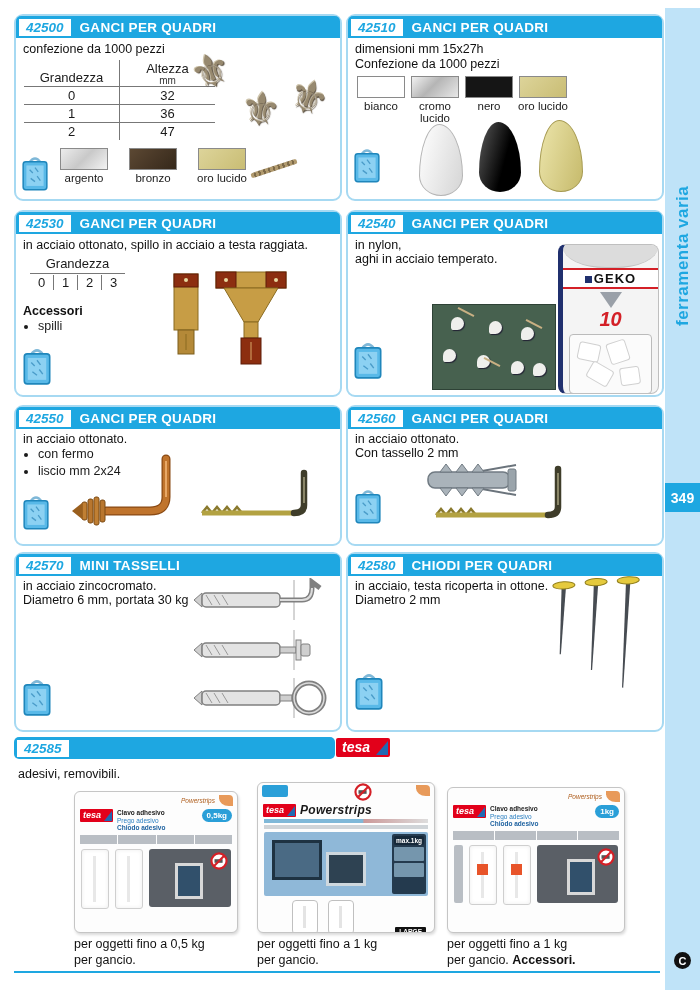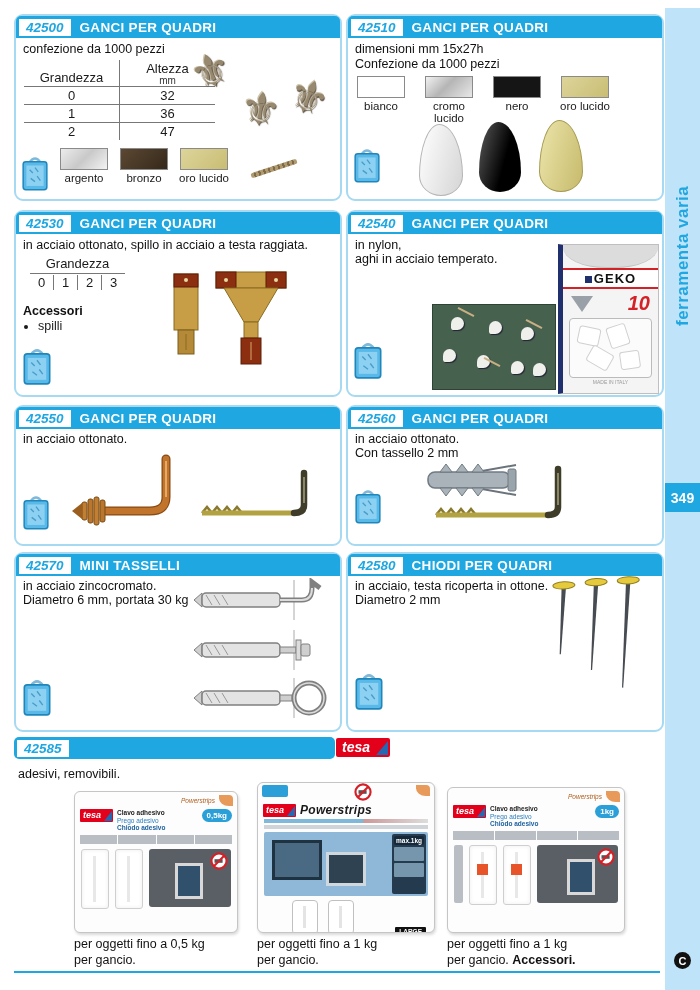--- a/index.html
+++ b/index.html
@@ -24,21 +24,21 @@
   table.spec tbody td{border-top:1.5px solid #777;}
   .unit{font-size:10px;color:#333;display:block;line-height:9px;}
   .unit-inline{font-size:10px;color:#333;}
   .mini-table{position:absolute;font-size:13px;}
   .mini-head{text-align:center;border-bottom:1.5px solid #777;padding:0 6px 2px 6px;}
   .mini-row{display:flex;justify-content:center;padding-top:1px;}
   .mini-row span{min-width:23px;text-align:center;border-left:1.5px solid #777;}
   .mini-row span:first-child{border-left:none;}
   .mini-row.wide span{min-width:37px;}
   
-  .swatch-row{position:absolute;display:flex;gap:8px;}
+  .swatch-row{position:absolute;display:flex;gap:17px;}
   .sw{width:52px;text-align:center;font-size:11.5px;line-height:12px;}
   .sw i{display:block;width:46px;height:20px;margin:0 auto 2px auto;border:1px solid #8a8a8a;}
   .sw-argento i{background:linear-gradient(135deg,#ececec,#c9c9c9 50%,#f3f3f3);}
   .sw-bronzo i{background:linear-gradient(135deg,#5c4833,#35281a);}
   .sw-oro i{background:linear-gradient(135deg,#ddd49a,#c9bd74);}
   .sw-bianco i{background:#fff;}
   .sw-cromo i{background:linear-gradient(135deg,#f2f2f2,#b5b5b5 45%,#e8e8e8);}
   .sw-nero i{background:#151515;}
   
   .fleur-wrap{position:absolute;width:150px;height:145px;}
@@ -51,28 +51,28 @@
         border-radius:46% 54% 50% 50%/72% 72% 28% 28%;}
   .drop-bianco{background:linear-gradient(105deg,#ffffff,#d5d5d5);border:1px solid #b5b5b5;}
   .drop-nero{background:linear-gradient(105deg,#5a5a5a,#000 60%);}
   .drop-oro{background:linear-gradient(105deg,#ece5ab,#c6ba6b);border:1px solid #a79b52;}
   .photo-green{position:absolute;background:#47614f;border:1px solid #2e4236;}
   .nh{position:absolute;width:13px;height:13px;background:#efefec;
       border-radius:50% 50% 50% 22%;box-shadow:1px 1px 1px #223;}
   .pin{position:absolute;width:18px;height:2px;background:#c9b083;transform:rotate(28deg);}
   
   .geko{position:absolute;background:#f4f4f4;border:1px solid #bfbfbf;
-        border-left:5px solid #20306e;border-radius:0;overflow:hidden;}
+        border-left:5px solid #20306e;border-radius:8px;overflow:hidden;}
   .geko-top{height:22px;background:#dcdcdc;border-radius:0 0 45% 45%/0 0 90% 90%;
         border-bottom:1px solid #c2c2c2;}
   .geko-band{background:#fff;border-top:2.5px solid #d42027;border-bottom:2.5px solid #d42027;
         font-weight:800;font-size:13px;letter-spacing:1px;text-align:center;color:#111;
         padding:1px 0;}
   .geko-sq{display:inline-block;width:7px;height:7px;background:#20306e;margin-right:2px;}
-  .geko-mid{display:flex;align-items:center;justify-content:space-between;padding:3px 8px 0 8px;}
+  .geko-mid{display:flex;align-items:center;padding:3px 8px 0 8px;flex-direction:column;}
   .geko-tri{width:0;height:0;border-left:11px solid transparent;
         border-right:11px solid transparent;border-top:16px solid #9aa0a8;}
   .geko-count{color:#d42027;font-weight:800;font-style:italic;font-size:20px;}
   .geko-blister{margin:3px 6px 1px 6px;height:58px;background:#fbfbfb;border:1px solid #bbb;
         border-radius:4px;position:relative;overflow:hidden;}
   .chunk{position:absolute;background:#fff;border:1px solid #d0d0d0;border-radius:3px;}
   .geko-made{font-size:5px;color:#999;text-align:center;line-height:7px;}
   
   .tesa-logo{position:absolute;width:54px;height:19px;background:#e2001a;border-radius:2px;
         color:#fff;font-weight:bold;font-style:italic;font-size:14px;line-height:19px;
@@ -210,21 +210,21 @@
   </div>
 </div>
 
 <div class="cell" style="left:346px;top:14px;width:314px;height:183px">
   <div class="hdr">
     <span class="code-box">42510</span>
     <span class="cell-title">GANCI PER QUADRI</span>
   </div>
   <div class="desc" style="top:26px">dimensioni mm 15x27h</div>
   <div class="desc" style="top:41px">Confezione da 1000 pezzi</div>
-  <div class="swatch-row" style="left:7px;top:60px;gap:16px">
+  <div class="swatch-row" style="left:7px;top:60px;gap:2px">
     <div class="sw sw-bianco"><i></i><span>bianco</span></div>
     <div class="sw sw-cromo"><i></i><span>cromo lucido</span></div>
     <div class="sw sw-nero"><i></i><span>nero</span></div>
     <div class="sw sw-oro"><i></i><span>oro lucido</span></div>
   </div>
   <svg style="position:absolute;left:5px;top:130px" width="28" height="38">
       <use href="#bag"></use>
     </svg>
   <div class="drop drop-bianco" style="left:71px;top:108px"></div>
   <div class="drop drop-nero" style="left:131px;top:106px"></div>
@@ -309,20 +309,24 @@
     <div class="geko-made">MADE IN ITALY</div>
   </div>
 </div>
 
 <div class="cell" style="left:14px;top:405px;width:324px;height:137px">
   <div class="hdr">
     <span class="code-box">42550</span>
     <span class="cell-title">GANCI PER QUADRI</span>
   </div>
   <div class="desc" style="top:25px">in acciaio ottonato.</div>
+  <ul class="bullets" style="top:40px">
+    <li>con fermo</li>
+    <li>liscio mm 2x24</li>
+  </ul>
   <svg style="position:absolute;left:6px;top:86px" width="28" height="38">
       <use href="#bag"></use>
     </svg>
   <svg style="position:absolute;left:54px;top:46px" width="112" height="82" viewBox="0 0 112 82">
     <path d="M96,6 L96,44 Q96,58 80,58 L36,58" stroke="#8a4a14" stroke-width="9" fill="none" stroke-linecap="round"></path>
     <path d="M96,6 L96,44 Q96,58 80,58 L36,58" stroke="#c0742c" stroke-width="6.5" fill="none" stroke-linecap="round"></path>
     <path d="M96,8 L96,44" stroke="#e8a866" stroke-width="2" fill="none"></path>
     <rect x="30" y="47" width="5" height="22" rx="2" fill="#b8762e" stroke="#7d4a12"></rect>
     <rect x="24" y="44" width="5" height="28" rx="2" fill="#c07f33" stroke="#7d4a12"></rect>
     <rect x="18" y="46" width="5" height="24" rx="2" fill="#b8762e" stroke="#7d4a12"></rect>

